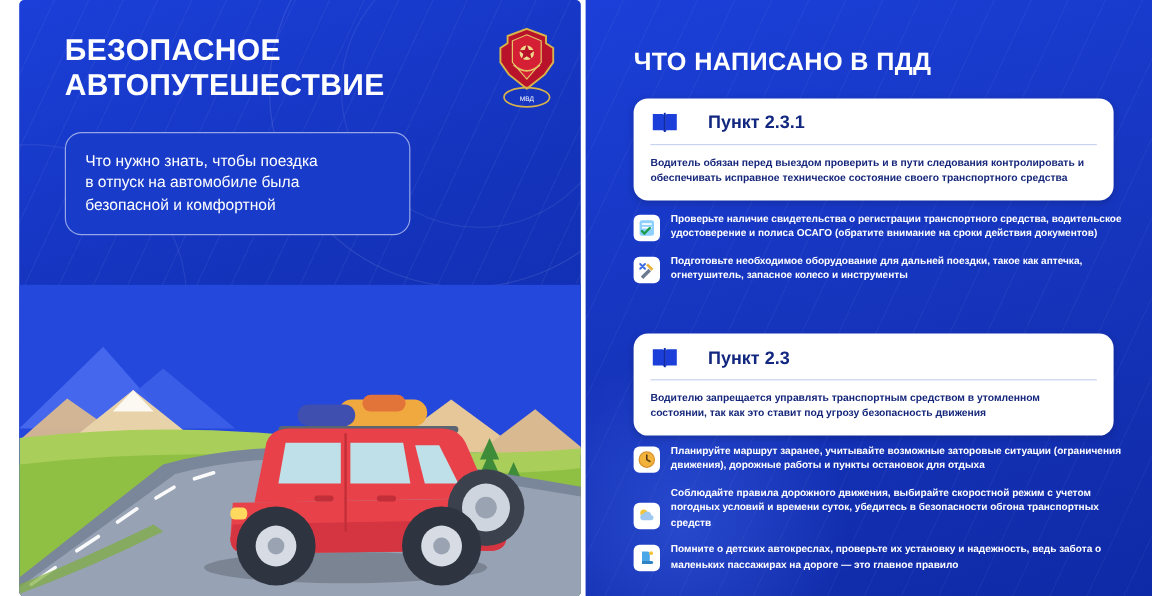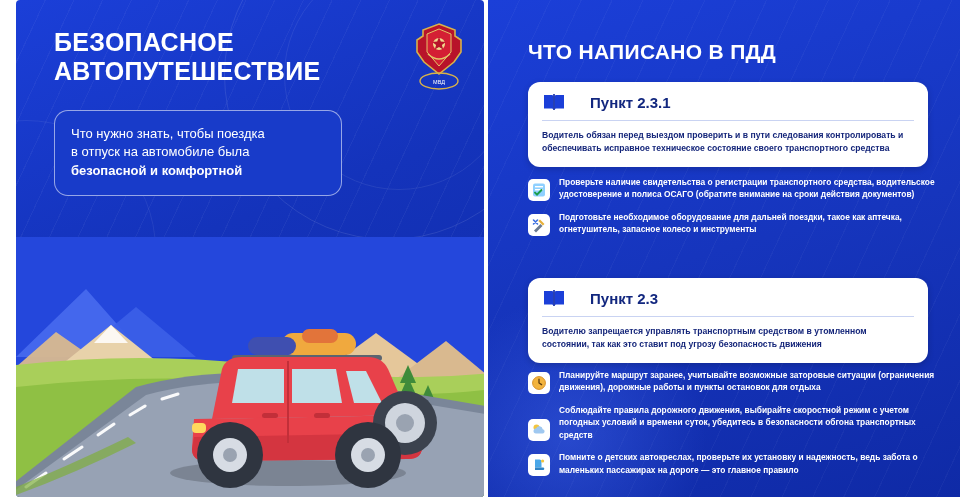--- a/index.html
+++ b/index.html
@@ -79,21 +79,21 @@
     left: 38px; top: 110px;
     width: 288px;
     background: #183bc9;
     border: 1px solid rgba(255,255,255,0.55);
     border-radius: 14px;
     padding: 14px 16px 15px 16px;
     color: #ffffff;
     font-size: 13px;
     line-height: 1.42;
   }
-  .lp-callout .strong { font-weight: bold; }
+  .lp-callout .strong { font-weight: normal; }
 
   
   .illus {
     position: absolute;
     left: 0; bottom: 0;
     width: 476px; height: 260px;
     overflow: hidden;
     border-bottom-left-radius: 4px;
     border-bottom-right-radius: 4px;
   }

